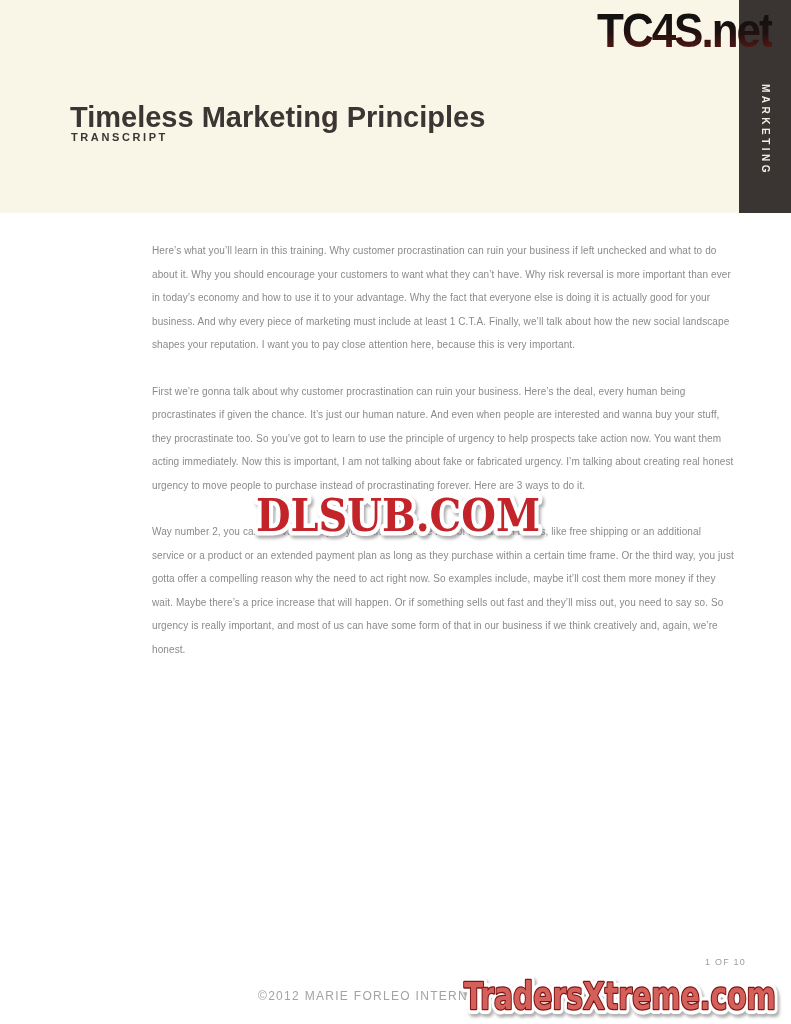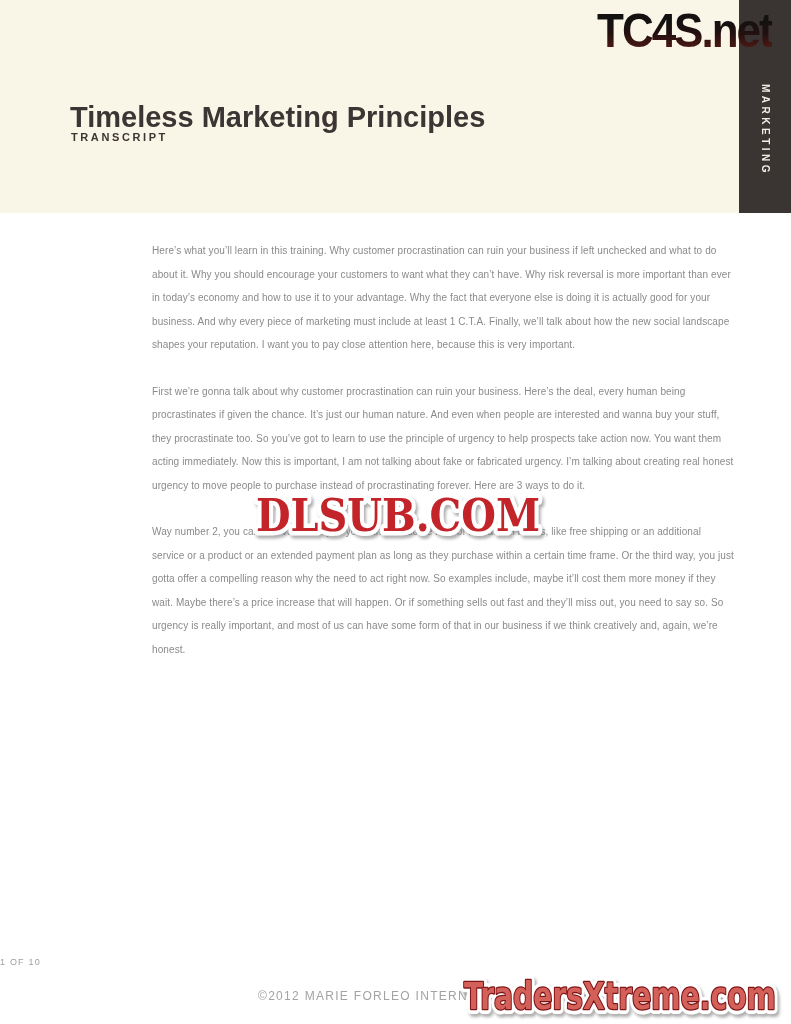--- a/index.html
+++ b/index.html
@@ -82,21 +82,21 @@
     font-weight:bold; font-size:44px;
   }
   .wm-bottom text {
     font-family:"DejaVu Sans", sans-serif;
     font-weight:bold; font-size:37px;
   }
 
   
   .page-number {
     position:absolute; left:0; top:957px; width:746px;
-    text-align:left;
+    text-align:right;
     font-size:9px; letter-spacing:1.2px;
     color:#9E9E9E;
   }
   .copyright {
     position:absolute; left:258px; top:989px;
     font-size:12px; letter-spacing:1.3px;
     color:#A3A3A3;
     white-space:nowrap;
     z-index:1;
   }

